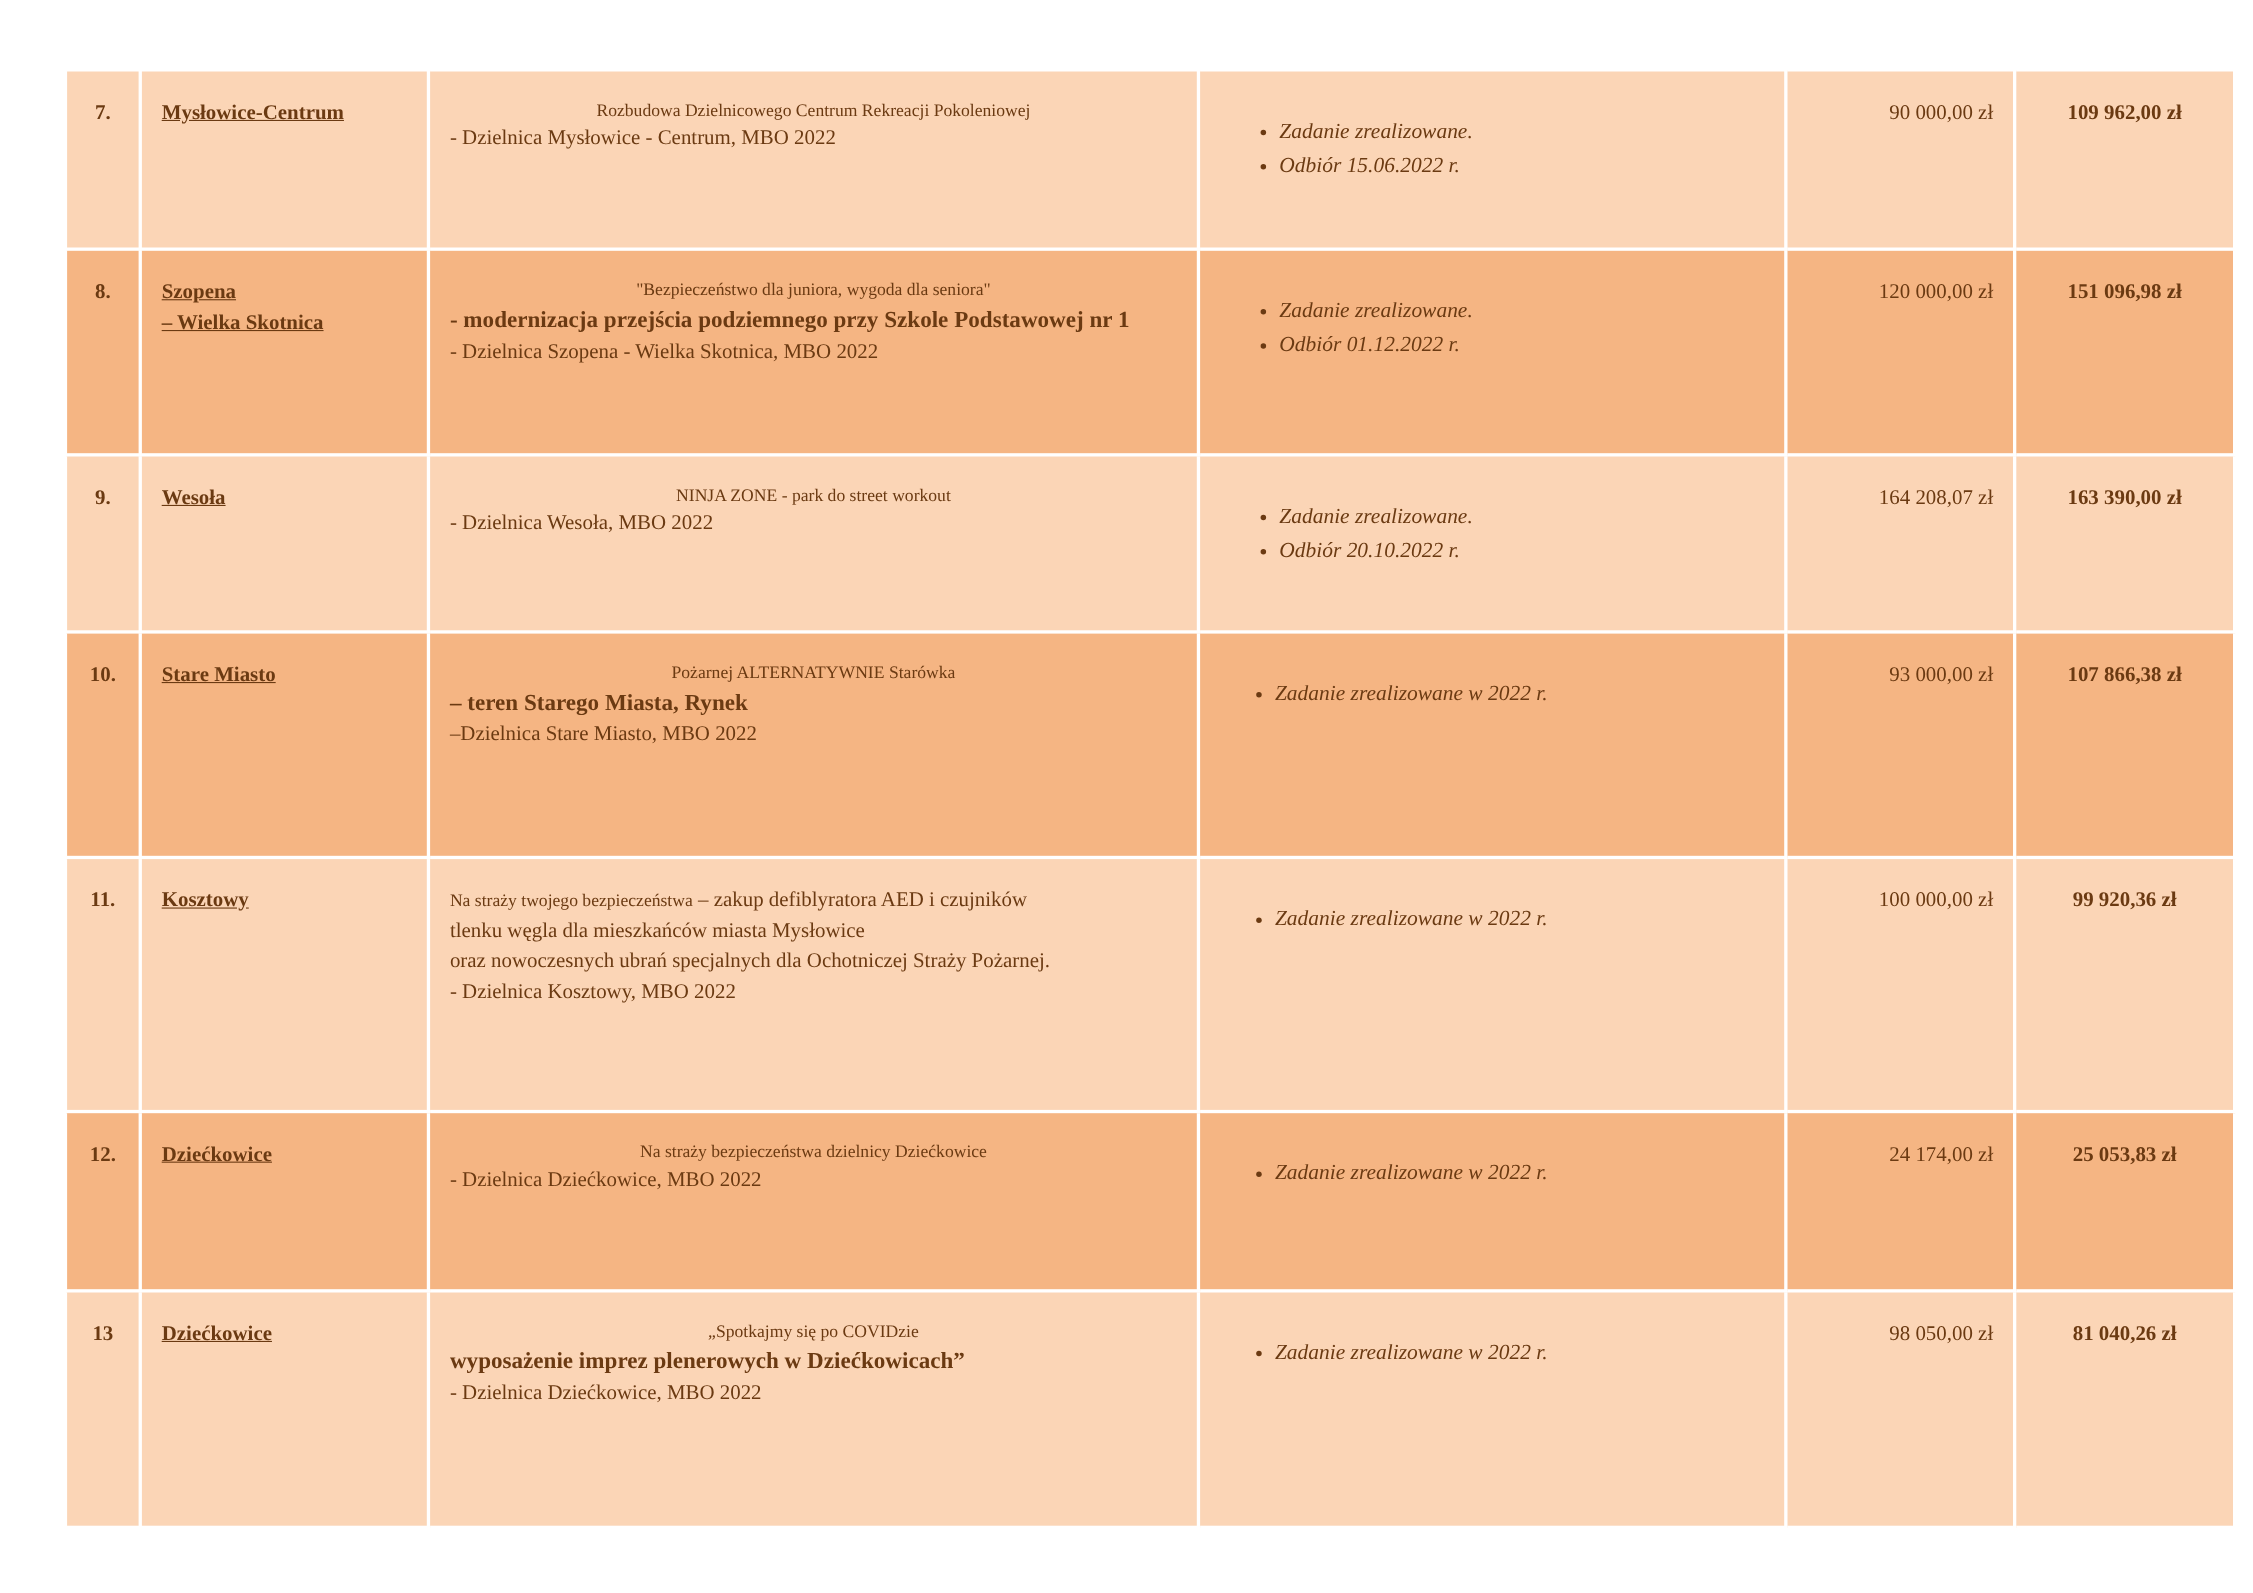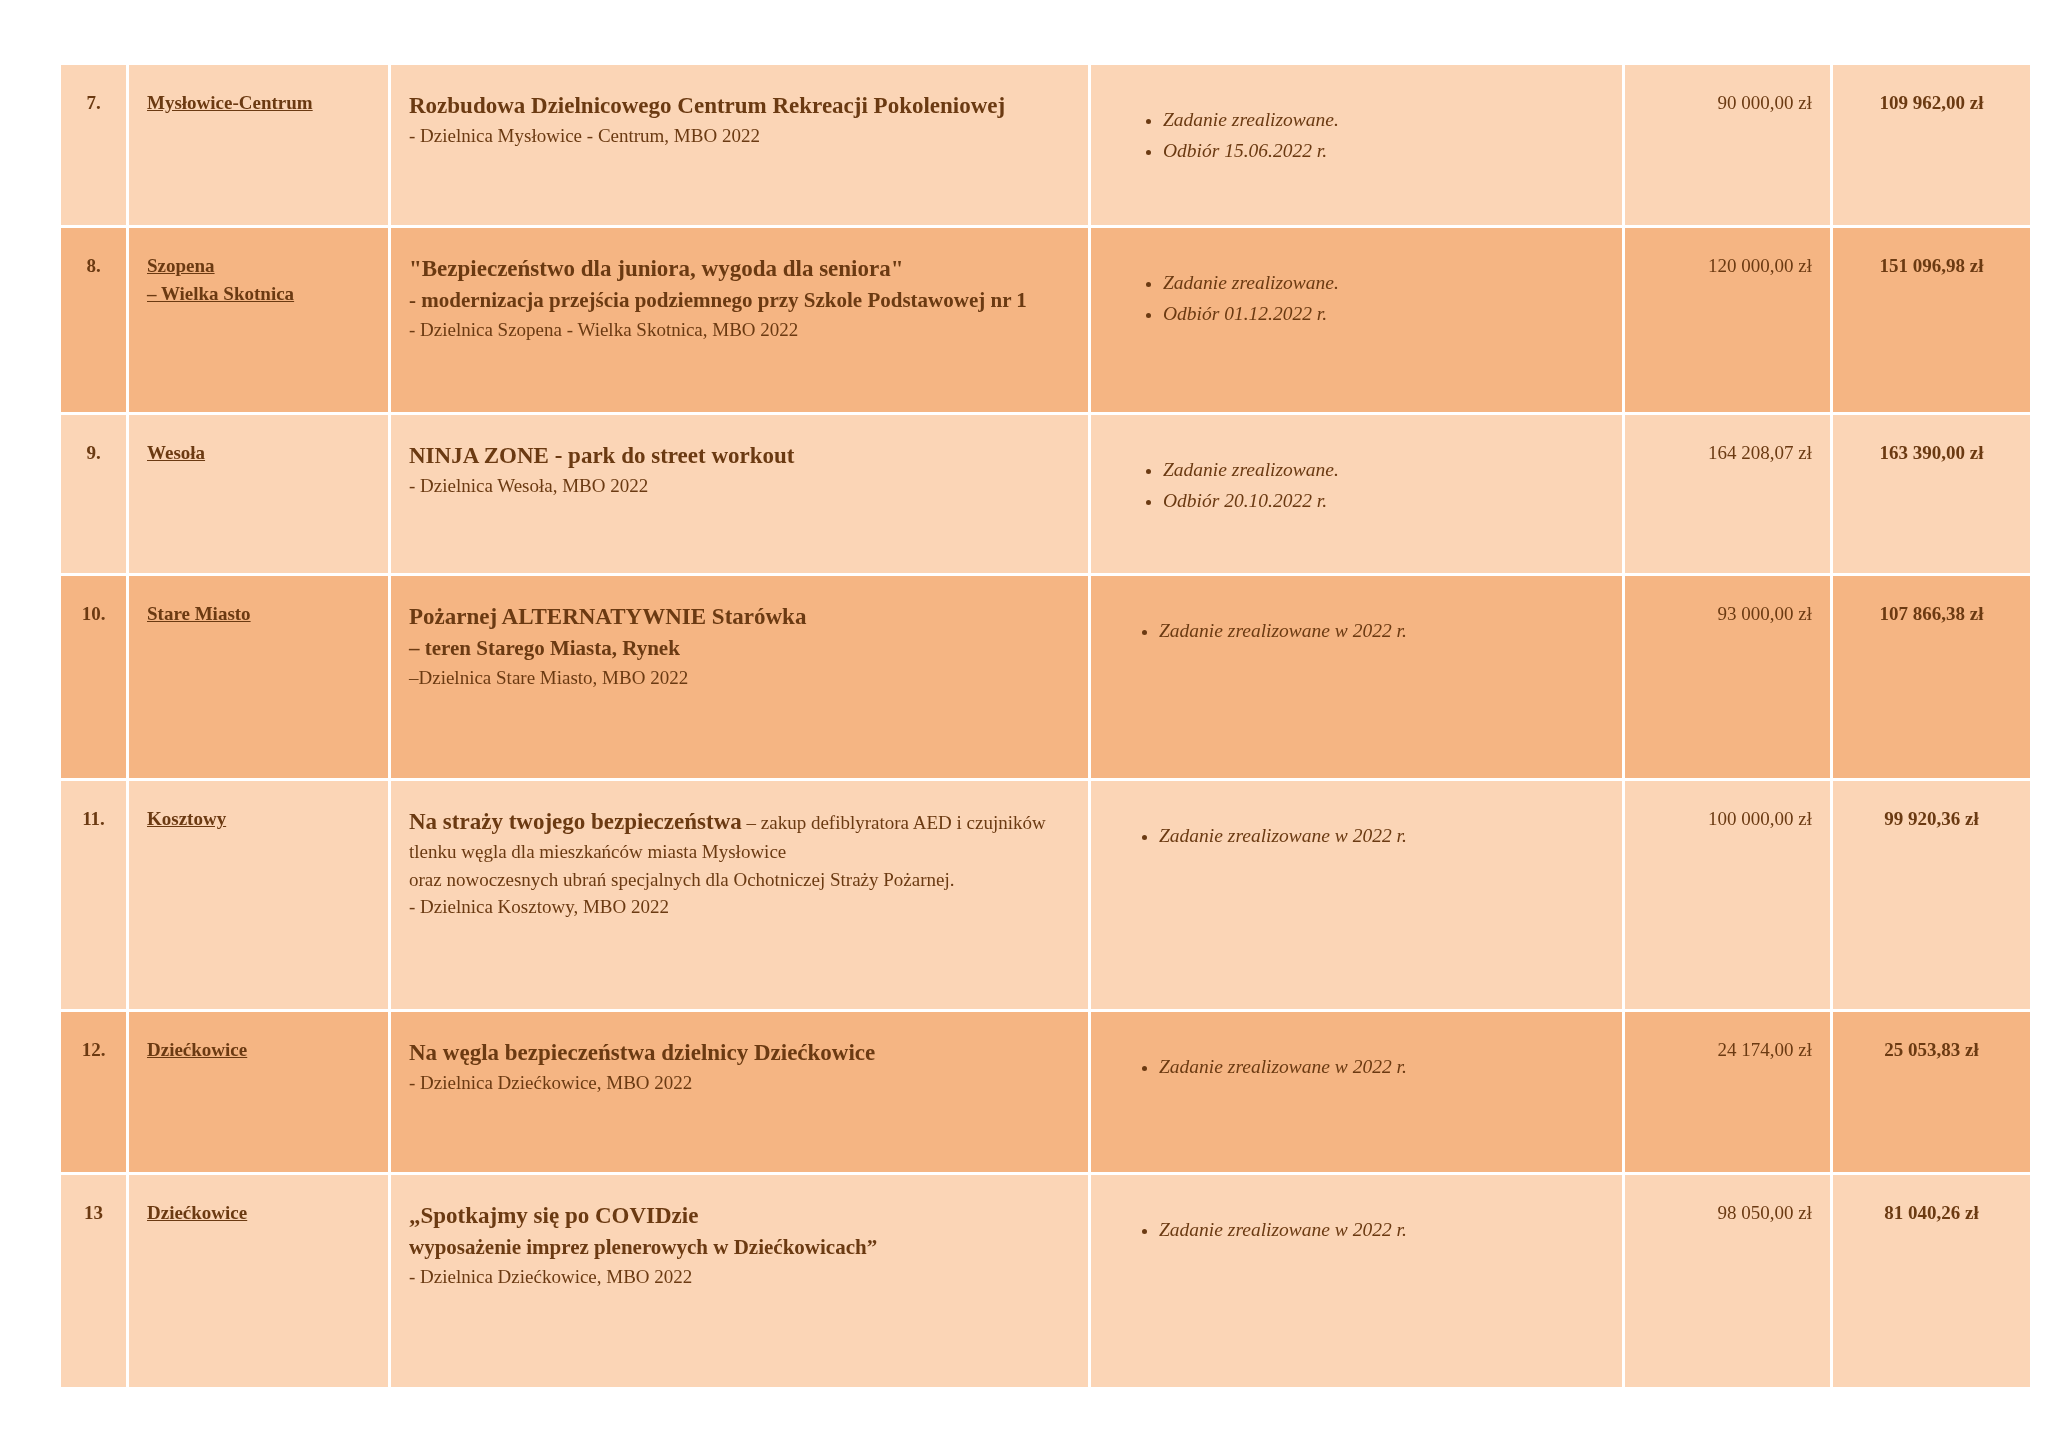--- a/index.html
+++ b/index.html
@@ -53,23 +53,24 @@
   td.district {
     font-weight: bold;
     font-size: 20px;
     padding-left: 20px;
     text-decoration: underline;
   }
   td.task {
     padding-left: 22px;
   }
   td.task .ttl {
-    font-weight: bold;
-    font-size: 23px;
+    font-weight: normal;
+    font-size: 16px;
     display: block;
+    text-align: center;
   }
   td.task .ttl-line {
     font-weight: bold;
     font-size: 21px;
     display: block;
   }
   td.task .sub {
     font-weight: normal;
     font-size: 19px;
     display: block;
@@ -218,21 +219,21 @@
           </ul>
         </td>
         <td class="plan">100 000,00 zł</td>
         <td class="real">99 920,36 zł</td>
       </tr>
 
       <tr class="dark row-h6">
         <td class="no">12.</td>
         <td class="district">Dziećkowice</td>
         <td class="task">
-          <span class="ttl">Na węgla bezpieczeństwa dzielnicy Dziećkowice</span>
+          <span class="ttl">Na straży bezpieczeństwa dzielnicy Dziećkowice</span>
           <span class="sub">- Dzielnica Dziećkowice, MBO 2022</span>
         </td>
         <td class="status single">
           <ul>
             <li>Zadanie zrealizowane w 2022 r.</li>
           </ul>
         </td>
         <td class="plan">24 174,00 zł</td>
         <td class="real">25 053,83 zł</td>
       </tr>

